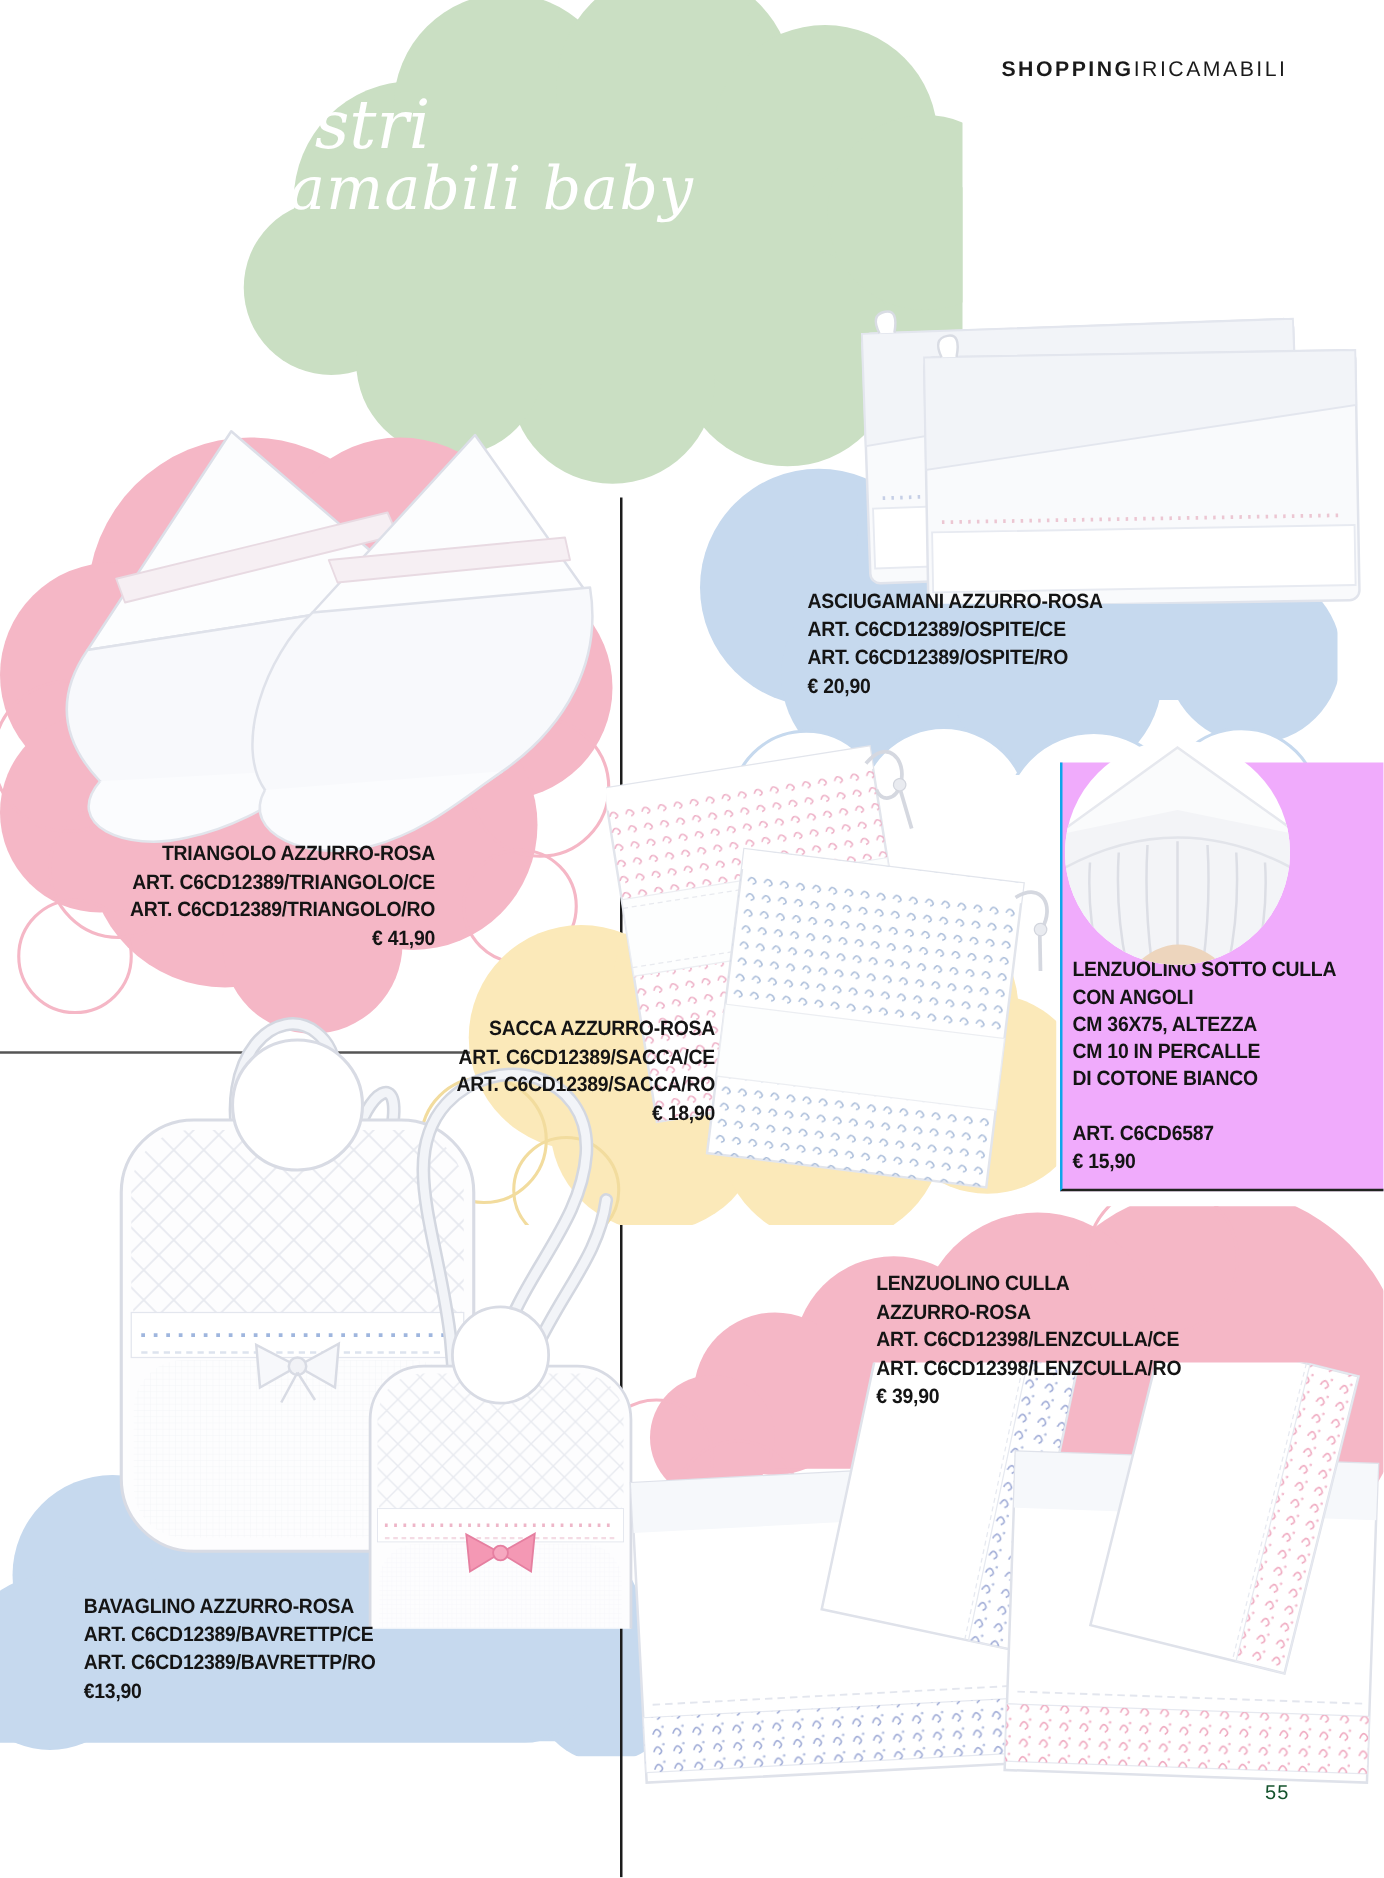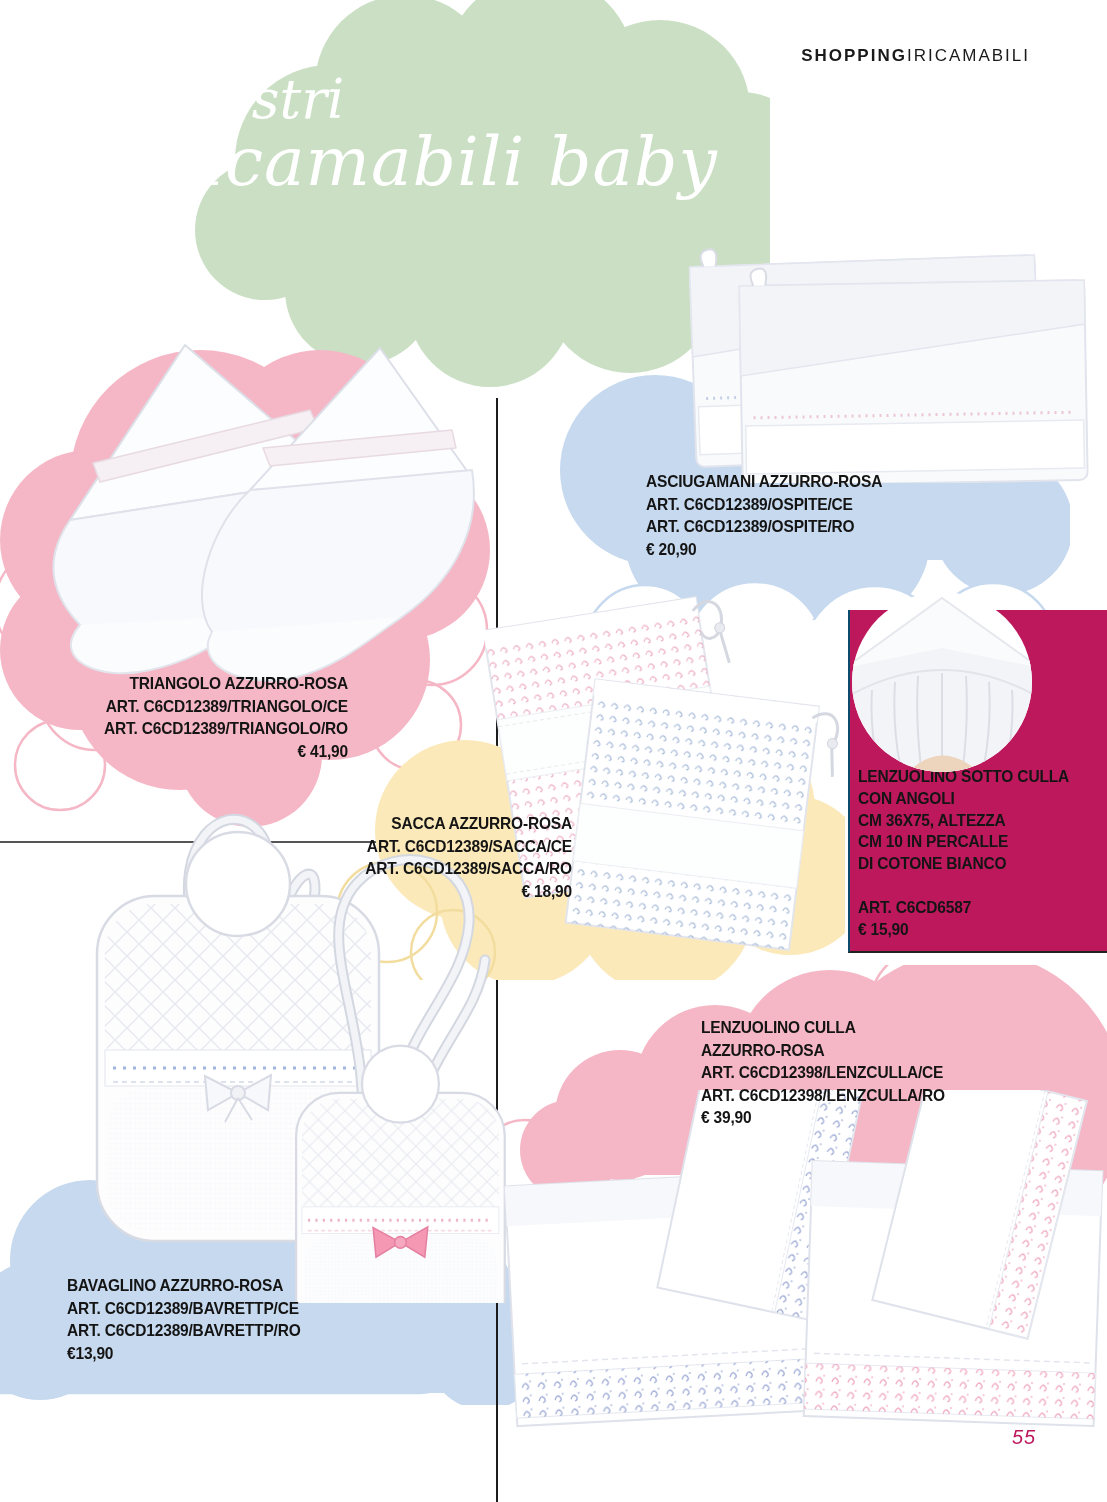--- a/index.html
+++ b/index.html
@@ -12,28 +12,28 @@
   .photo{z-index:4;}
   .ptext{z-index:5;font-weight:bold;color:#141414;font-size:16.5px;line-height:22.5px;
          letter-spacing:-0.2px;transform:scaleX(.94);transform-origin:left top;white-space:nowrap;}
   .ptext.ra{text-align:right;transform-origin:right top;}
   #brand{top:46px;right:77px;font-size:17px;letter-spacing:2px;color:#1a1a1a;z-index:6;white-space:nowrap;}
   #brand .b1{font-weight:800;}
   #brand .b2{font-weight:400;}
   #title-cloud-text{left:150px;top:72px;width:620px;color:#ffffff;z-index:2;
       font-family:"DejaVu Serif",serif;font-style:italic;line-height:1.02;}
   #title-line1{font-size:54px;}
-  #title-line2{font-size:68px;letter-spacing:1px;}
-  #green-box{left:848px;top:610px;width:259px;height:343px;background:#be185d;
-      border-left:2px solid #0c4a6e;border-bottom:2px solid #1f241f;z-index:2;box-sizing:border-box;}
+  #title-line2{font-size:48px;letter-spacing:1px;}
+  #green-box{left:848px;top:610px;width:259px;height:343px;background:#f0abfc;
+      border-left:2px solid #0ea5e9;border-bottom:2px solid #1f241f;z-index:2;box-sizing:border-box;}
   #green-box-text{position:absolute;left:8px;top:156px;font-weight:bold;color:#141414;
       font-size:16.5px;line-height:21.8px;letter-spacing:-0.2px;transform:scaleX(.94);
       transform-origin:left top;white-space:nowrap;}
   .gap{height:22px;}
-  #page-number{left:1012px;top:1426px;font-size:20px;color:#be185d;z-index:6;letter-spacing:1px;font-style:italic;}
+  #page-number{left:1012px;top:1426px;font-size:16px;color:#14532d;z-index:6;letter-spacing:1px;}
 </style>
 </head>
 <body>
 
 <div id="page">
 
   <div id="brand" class="abs">
     <span class="b1">SHOPPING</span><span class="b2">IRICAMABILI</span>
   </div>
 

